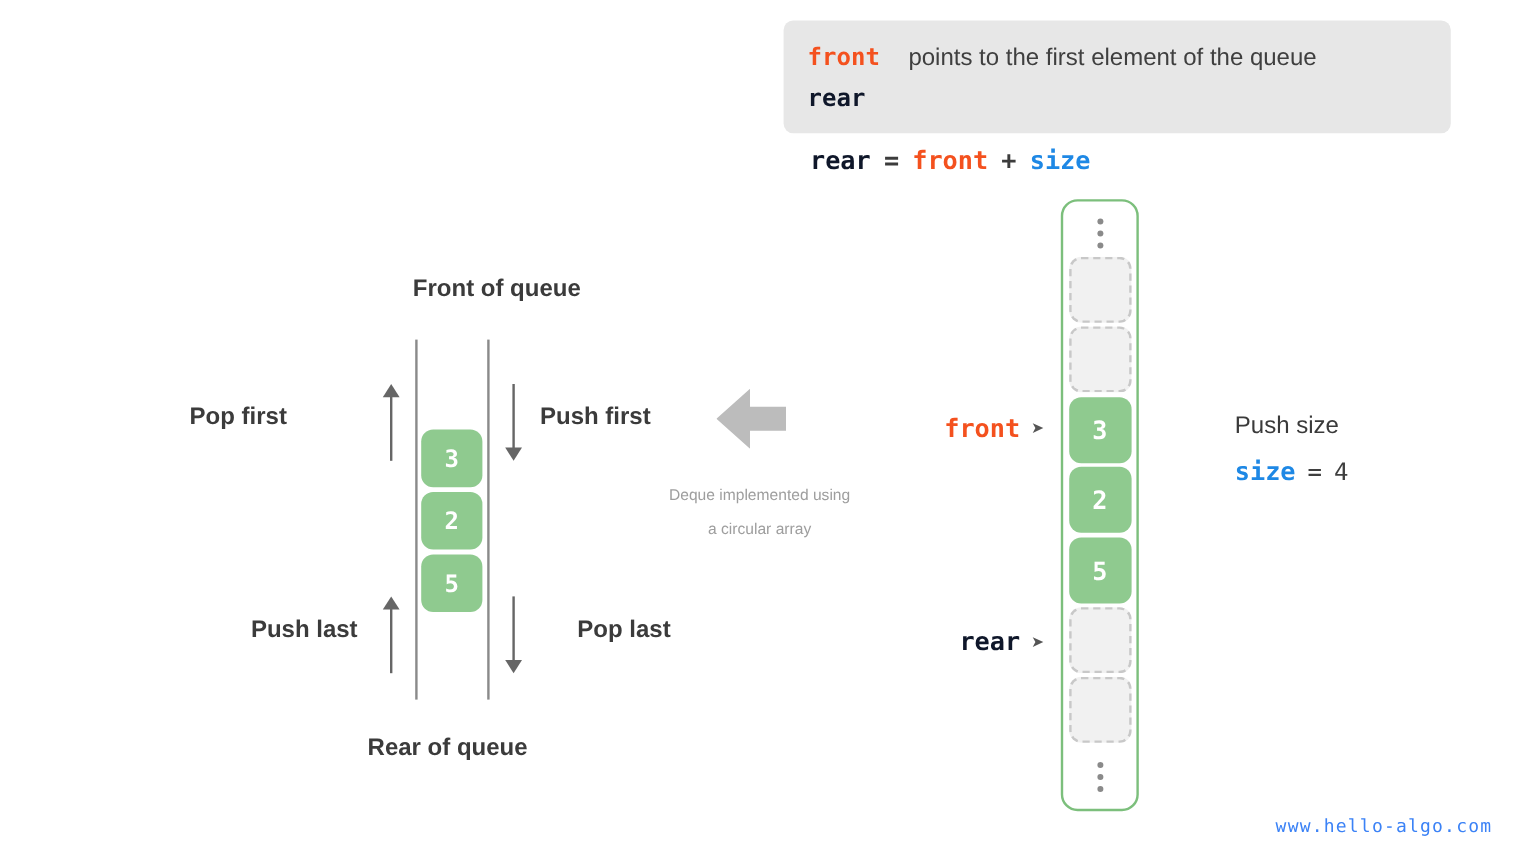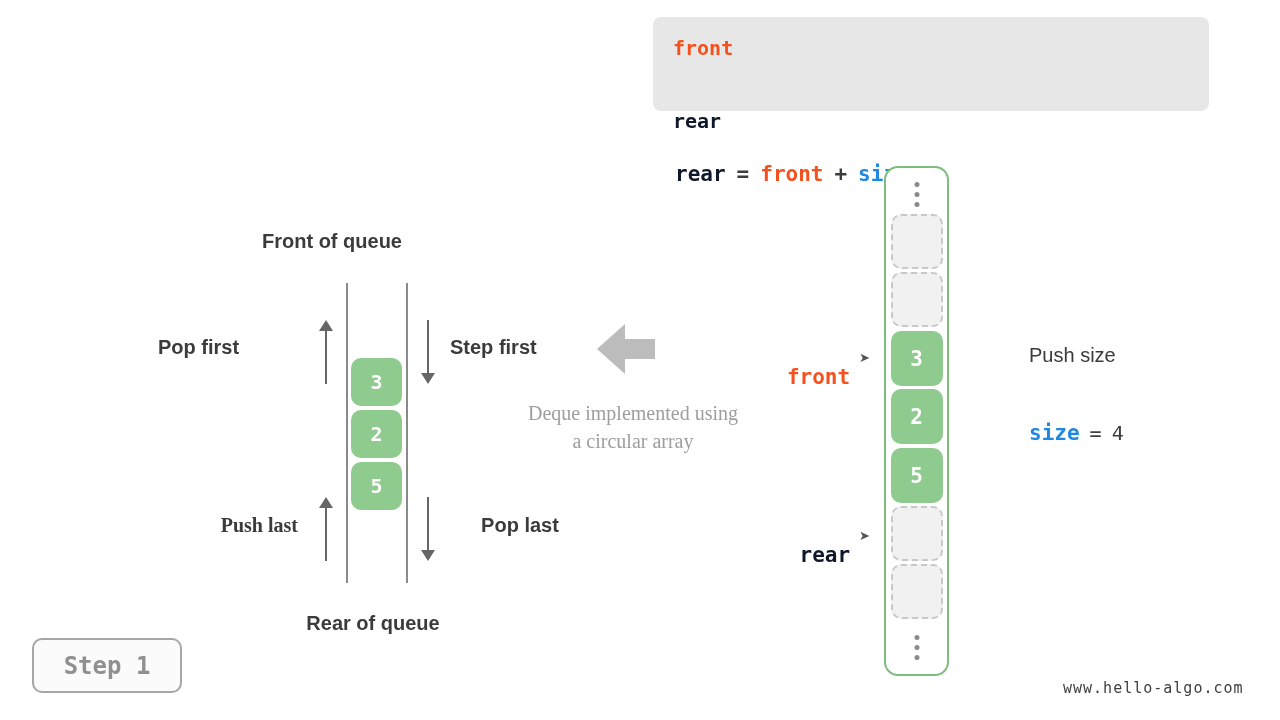--- a/index.html
+++ b/index.html
@@ -1,20 +1,20 @@
 <!DOCTYPE html>
 <html><head>
 <meta charset="utf-8">
 <style>
   html,body{margin:0;padding:0;background:#ffffff;}
   #canvas{
     position:relative;width:1280px;height:720px;background:#ffffff;
     font-family:"Liberation Sans",sans-serif;color:#3c3c3c;overflow:hidden;
   }
-  .mono{font-family:"DejaVu Sans Mono",monospace;font-weight:bold;margin-top:40px;}
+  .mono{font-family:"DejaVu Sans Mono",monospace;font-weight:bold;}
   .c-orange{color:#f4511e;}
   .c-teal{color:#0f172a;}
   .c-blue{color:#1e88e5;}
   .c-dark{color:#3c3c3c;}
 
   
   .info-box{
     position:absolute;left:653px;top:17px;width:556px;height:94px;
     background:#e7e7e7;border-radius:8px;box-sizing:border-box;
     display:flex;flex-direction:column;justify-content:center;gap:9px;
@@ -46,21 +46,21 @@
   .v-arrow.down .shaft{top:0;bottom:9px;}
   .v-arrow .head{position:absolute;left:1px;width:0;height:0;
     border-left:7px solid transparent;border-right:7px solid transparent;}
   .v-arrow.up .head{top:0;border-bottom:11px solid #666;}
   .v-arrow.down .head{bottom:0;border-top:11px solid #666;}
 
   
   .block-arrow{position:absolute;left:597px;top:324px;}
   .caption{
     position:absolute;left:492px;top:399px;width:282px;text-align:center;
-    font-size:20px;line-height:28px;color:#9e9e9e;font-family:Liberation Serif, serif;
+    font-size:13px;line-height:28px;color:#9e9e9e;
   }
 
   
   .array-box{
     position:absolute;left:884px;top:166px;width:65px;height:510px;
     border:2px solid #7cbf7c;border-radius:14px;background:#ffffff;box-sizing:border-box;
   }
   .acell{
     position:absolute;left:50%;transform:translateX(-50%);width:52px;height:55px;
     border-radius:10px;box-sizing:border-box;
@@ -89,67 +89,68 @@
 
   
   .step-badge{
     position:absolute;left:32px;top:638px;width:150px;height:55px;
     border:2px solid #a6a6a6;border-radius:10px;background:#fbfbfb;box-sizing:border-box;
     display:flex;align-items:center;justify-content:center;
     font-family:"DejaVu Sans Mono",monospace;font-weight:bold;font-size:24px;color:#909090;
   }
   .watermark{
     position:absolute;left:1063px;top:679px;
-    font-family:"DejaVu Sans Mono",monospace;font-size:15px;color:#404040;letter-spacing:1px;
+    font-family:"DejaVu Sans Mono",monospace;font-size:15px;color:#3b82f6;letter-spacing:1px;
   }
 </style>
 </head>
 <body>
 
 <div id="canvas">
 
   <div class="info-box">
     <div class="info-line">
       <span class="kw mono c-orange">front</span>
+      <span>points to the first element of the queue</span>
     </div>
     <div class="info-line">
       <span class="kw mono c-teal">rear</span>
     </div>
   </div>
 
   <div class="formula">
     <span class="mono c-teal">rear</span>
     <span class="mono c-dark">=</span>
     <span class="mono c-orange">front</span>
     <span class="mono c-dark">+</span>
     <span class="mono c-blue">size</span>
   </div>
 
-  <div class="big-label" style="left:262px;top:230px;width:222px;text-align:left;">Front of queue</div>
+  <div class="big-label" style="left:262px;top:230px;width:222px;text-align:right;">Front of queue</div>
   <div class="big-label" style="left:262px;top:612px;width:222px;text-align:center;">Rear of queue</div>
 
   <div class="channel-line" style="left:346px;"></div>
   <div class="channel-line" style="left:406px;"></div>
 
   <div class="qcell" style="top:358px;">3</div>
   <div class="qcell" style="top:410px;">2</div>
   <div class="qcell" style="top:462px;">5</div>
 
   <div class="op-label" style="left:158px;top:336px;text-align:left;">Pop first</div>
   <div class="v-arrow up" style="left:318px;top:320px;height:64px;">
     <i class="head"></i>
       <i class="shaft"></i>
   </div>
   <div class="v-arrow down" style="left:420px;top:320px;height:64px;">
     <i class="head"></i>
       <i class="shaft"></i>
   </div>
-  <div class="op-label" style="left:450px;top:336px;">Step first</div>
-
-  <div class="op-label" style="left:158px;top:514px;text-align:right;font-family:Liberation Serif, serif;">Push last</div>
+  <div class="op-label" style="left:450px;top:336px;">Push first</div>
+
+  <div class="op-label" style="left:158px;top:514px;text-align:right;">Push last</div>
   <div class="v-arrow up" style="left:318px;top:497px;height:64px;">
     <i class="head"></i>
       <i class="shaft"></i>
   </div>
   <div class="v-arrow down" style="left:420px;top:497px;height:64px;">
     <i class="head"></i>
       <i class="shaft"></i>
   </div>
   <div class="op-label" style="left:450px;top:514px;text-align:center;">Pop last</div>
 
@@ -190,19 +191,16 @@
     <span class="ptr-arrow">➤</span>
   </div>
 
   <div class="qsize-title">Push size</div>
   <div class="qsize-line">
     <span class="kw mono c-blue">size</span>
     <span>=</span>
     <span>4</span>
   </div>
 
-  <div class="step-badge">
-    <span>Step 1</span>
-  </div>
 
   <div class="watermark">www.hello-algo.com</div>
 
 </div>
 
 </body></html>

